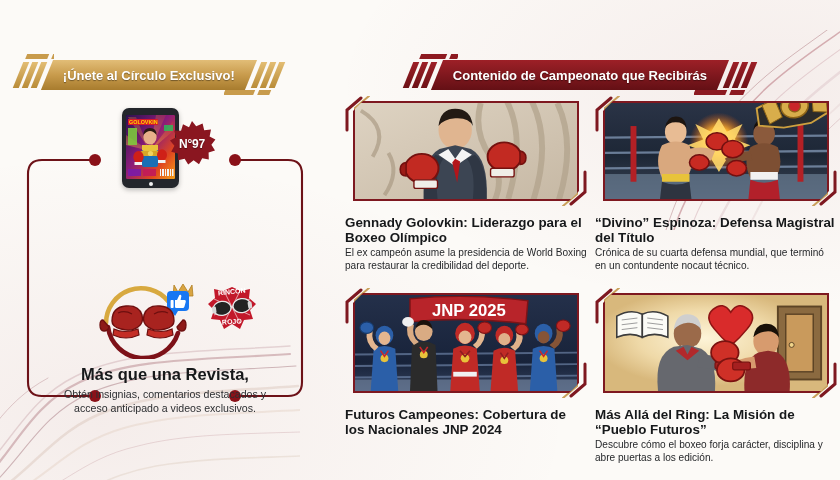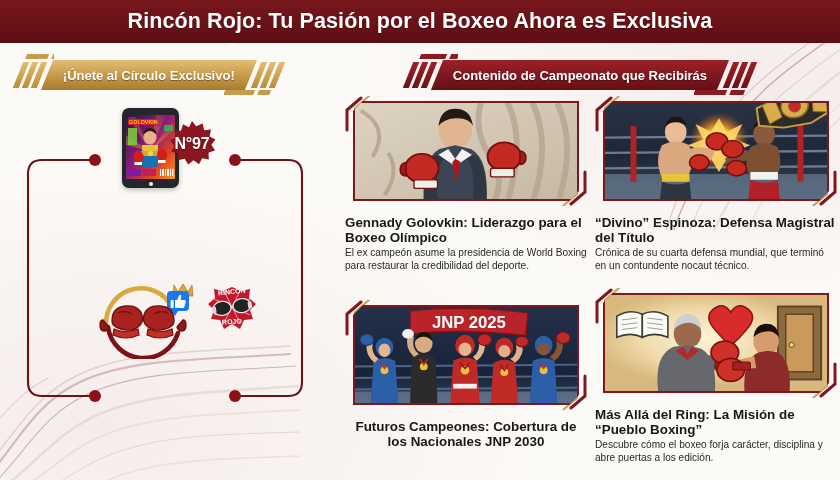--- a/index.html
+++ b/index.html
@@ -67,38 +67,38 @@
     border-radius:1px;overflow:hidden;background:#120b1e;
   }
   .tablet .homebtn{position:absolute;left:50%;bottom:2.5px;width:4px;height:4px;
     margin-left:-2px;border-radius:50%;background:#f0f0f0;}
 
   .badge{
     position:absolute;left:168px;top:30px;width:48px;height:48px;
   }
   .badge .num{
     position:absolute;inset:0;display:flex;align-items:center;justify-content:center;
-    color:#fff;font-weight:bold;font-size:16px;letter-spacing:-.2px;
+    color:#fff;font-weight:bold;font-size:12px;letter-spacing:-.2px;
     text-shadow:0 1px 1px rgba(0,0,0,.45);
   }
 
   .blk{position:absolute;width:300px;left:15px;text-align:center;}
   .blk h2{margin:0 0 3px;font-size:16.5px;font-weight:bold;color:#16181a;line-height:1.16;}
   .blk p{margin:0;font-size:10.6px;color:#2c2e31;line-height:1.33;}
   #block-1{top:118px;}
   #block-2{top:275px;}
 
   .community-icons{position:absolute;left:88px;top:187px;width:175px;height:82px;}
 
   
   .cards{position:absolute;left:340px;top:96px;width:500px;height:384px;}
   .card{position:absolute;width:242px;}
   #card-0{left:5px;top:0;}
   #card-1{left:255px;top:0;}
-  #card-2{left:5px;top:204px;text-align:center;}
+  #card-2{left:5px;top:192px;}
   #card-3{left:255px;top:192px;}
 
   .thumb{
     position:relative;width:242px;height:110px;
   }
   .thumb .frame{
     position:absolute;inset:0;
   }
   .thumb .art{
     position:absolute;left:8px;top:5px;right:8px;bottom:5px;
@@ -134,23 +134,20 @@
     <g fill="none" stroke-linecap="round">
       <path d="M250 -5 C 200 30 150 60 108 130 C 86 166 78 186 74 200" stroke="#a8545f" stroke-width="1.5" opacity=".5"></path>
       <path d="M262 4 C 212 40 162 70 120 140 C 100 172 94 190 90 200" stroke="#c79aa1" stroke-width="1.1" opacity=".45"></path>
       <path d="M238 -8 C 190 28 140 56 100 124 C 80 158 72 182 66 200" stroke="#8e4750" stroke-width="1" opacity=".4"></path>
       <path d="M266 22 C 222 56 176 88 140 152 C 124 180 118 192 114 200" stroke="#ddc6c9" stroke-width="2.4" opacity=".6"></path>
       <path d="M270 48 C 236 78 196 108 166 164 C 154 186 150 194 148 200" stroke="#e6d4d4" stroke-width="2" opacity=".55"></path>
       <path d="M258 72 C 228 100 196 126 174 170" stroke="#bb8c93" stroke-width="1" opacity=".4"></path>
     </g>
   </svg>
 
-  <div class="header">
-    <h1>Rincón Rojo: Tu Pasión por el Boxeo Ahora es Exclusiva</h1>
-  </div>
 
   <div class="ribbon" id="ribbon-gold">
     <svg class="ribbon-deco" style="left:0;top:-8px;" width="36" height="10" viewBox="0 0 36 10">
       <g transform="skewX(-22)">
           <rect x="10" y="2" width="22" height="5" fill="#c89b4c"></rect>
           <rect x="36" y="2" width="7" height="5" fill="#c89b4c"></rect>
         </g>
     </svg>
     <div class="slashes">
       <div class="sl"></div>
@@ -327,22 +324,23 @@
             <rect x="42" y="19" width="4" height="7" rx="1.4" fill="#d8d8d8"></rect>
           </g>
           <text x="26" y="9" text-anchor="middle" font-family="Liberation Sans, sans-serif" font-size="7" font-weight="bold" fill="#fff" transform="rotate(-6 26 9)">RINCON</text>
           <text x="26" y="39" text-anchor="middle" font-family="Liberation Sans, sans-serif" font-size="7" font-weight="bold" fill="#fff" transform="rotate(-4 26 39)">ROJO</text>
         </g>
       </svg>
     </div>
 
     <div class="blk" id="block-2">
       <h2>
-        <br>
+        <span>Más que una Revista,</span><br>
       </h2>
+      <p style="padding:0 40px;">Obtén insignias, comentarios destacados y acceso anticipado a videos exclusivos.</p>
     </div>
   </div>
 
   <div class="cards">
 
     <div class="card" id="card-0">
       <div class="thumb">
         <svg class="frame" viewBox="0 0 242 110">
           <g fill="none" stroke-linecap="round">
             <path d="M2 34 L2 14 L16 2" stroke="#7e1820" stroke-width="3"></path>
@@ -552,21 +550,21 @@
                  <path d="M181 56 q11 -6 22 0 l3 44 l-28 0z" fill="#2b5fa8"></path>
                  <path d="M203 56 q11 -8 8 -20 l-6 -1 q2 12 -7 17z" fill="#865436"></path>
                  <ellipse cx="212" cy="32" rx="7" ry="6" fill="#c02a26" stroke="#7d1316" stroke-width="1.2"></ellipse>
                  <circle cx="192" cy="66" r="4" fill="#e8c23a"></circle>
                   <path d="M188 58 l4 6 l4 -6" stroke="#c9262a" stroke-width="1.6" fill="none"></path>
                 </g>
             </g>
           </svg>
         </div>
       </div>
-      <h3>Futuros Campeones: Cobertura de los Nacionales JNP 2030</h3>
+      <h3>Futuros Campeones: Cobertura de los Nacionales JNP 2024</h3>
     </div>
 
     <div class="card" id="card-3">
       <div class="thumb">
         <svg class="frame" viewBox="0 0 242 110">
           <g fill="none" stroke-linecap="round">
             <path d="M2 34 L2 14 L16 2" stroke="#7e1820" stroke-width="3"></path>
             <path d="M10 30 L10 12 L24 0" stroke="#c9a05a" stroke-width="2"></path>
             <path d="M240 76 L240 96 L226 108" stroke="#7e1820" stroke-width="3"></path>
             <path d="M232 80 L232 98 L218 110" stroke="#c9a05a" stroke-width="2"></path>
@@ -620,18 +618,18 @@
               <path d="M152 64 q-20 2 -28 12 l8 10 q10 -10 22 -10z" fill="#d79b6e"></path>
             </g>
 
             <ellipse cx="122" cy="60" rx="14" ry="12" fill="#cf3027" stroke="#7b1210" stroke-width="1.8"></ellipse>
             <rect x="112" y="70" width="20" height="7" rx="2" fill="#a52020" stroke="#7b1210" stroke-width="1.2"></rect>
             <ellipse cx="128" cy="78" rx="14" ry="12" fill="#cf3027" stroke="#7b1210" stroke-width="1.8"></ellipse>
             <rect x="130" y="70" width="18" height="8" rx="2" fill="#a52020" stroke="#7b1210" stroke-width="1.2"></rect>
           </svg>
         </div>
       </div>
-      <h3>Más Allá del Ring: La Misión de “Pueblo Boxing”</h3>
+      <h3>Más Allá del Ring: La Misión de “Pueblo Futuros”</h3>
       <p>Descubre cómo el boxeo forja carácter, disciplina y abre puertas a los edición.</p>
     </div>
 
   </div>
 </div>
 
 </body></html>

